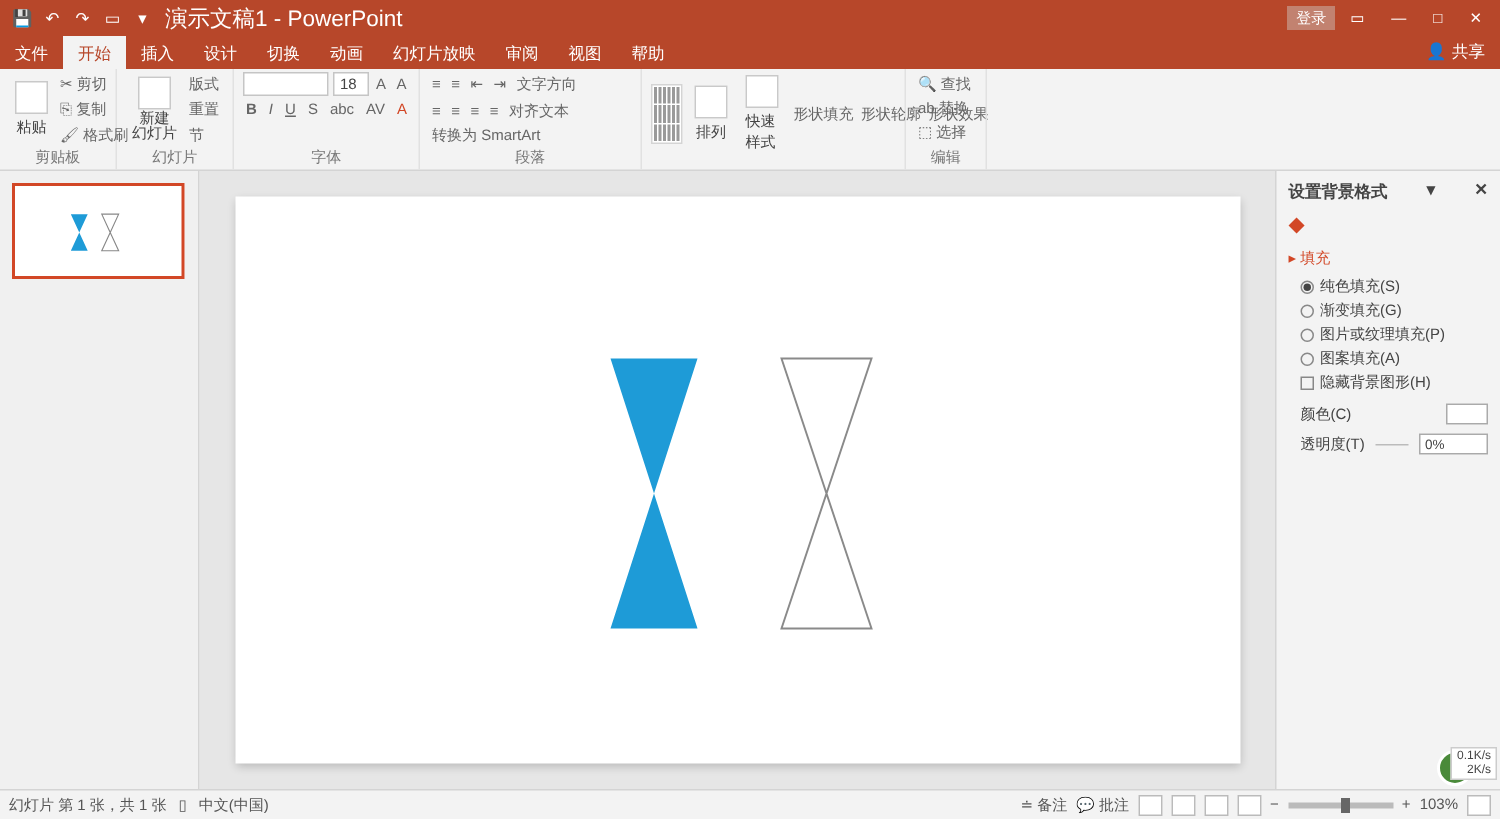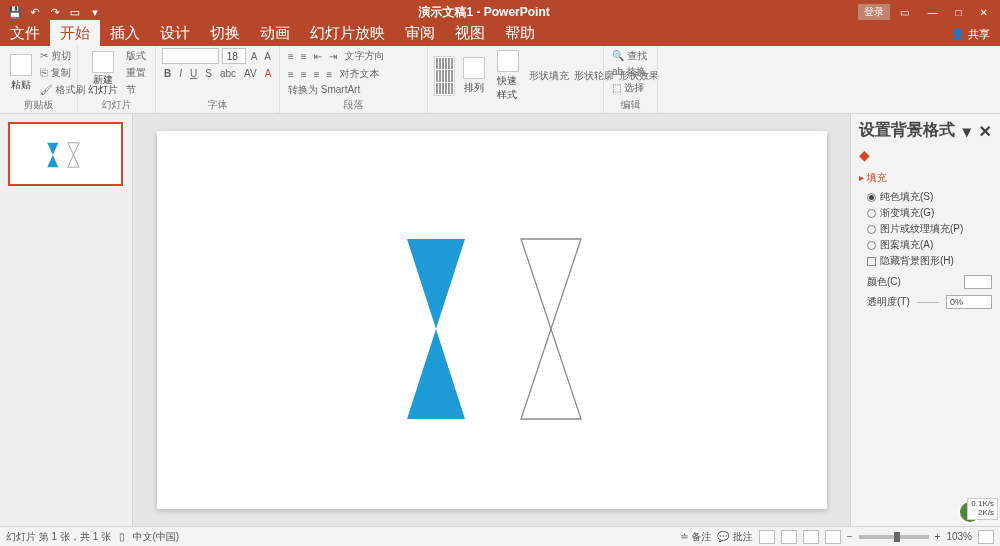--- a/index.html
+++ b/index.html
@@ -1,26 +1,26 @@
 <!DOCTYPE html>
 <html><head>
 <meta charset="utf-8">
 <style>
 * { margin:0; padding:0; box-sizing:border-box; font-family:"Microsoft YaHei",sans-serif; user-select:none; }
 body { width:1000px; height:546px; background:#e6e6e6; overflow:hidden; font-size:11px; color:#444; display:flex; flex-direction:column; }
 .titlebar { height:24px; background:#b7472a; display:flex; align-items:center; color:#fff; }
 .qat { display:flex; align-items:center; gap:6px; padding:0 8px; }
 .qat .ic { width:14px; height:14px; display:flex; align-items:center; justify-content:center; font-size:11px; color:#fff; }
-.title-center { flex:1; text-align:center; font-size:12px; color:#fff;font-weight:bold; }
+.title-center { flex:1; font-size:15px; color:#fff; }
 .title-right { display:flex; align-items:center; gap:2px; padding-right:4px; }
 .title-right .btn { padding:2px 8px; font-size:10px; color:#fff; }
 .login { background:#c28270; padding:1px 6px; font-size:10px; }
 
 .tabs { height:22px; background:#b7472a; display:flex; align-items:flex-end; color:#fff; }
-.tab { padding:4px 10px 3px; font-size:15px; }
+.tab { padding:4px 10px 3px; font-size:11px; }
 .tab.active { background:#f3f3f3; color:#b7472a;font-family:Liberation Serif, serif; }
 .share { margin-left:auto; padding:4px 10px; font-size:11px; }
 
 .ribbon { height:68px; background:#f3f3f3; border-bottom:1px solid #d4d4d4; display:flex; }
 .group { border-right:1px solid #e1e1e1; padding:2px 6px 0; display:flex; flex-direction:column; position:relative; }
 .group-label { position:absolute; bottom:1px; left:0; right:0; text-align:center; font-size:10px; color:#777;font-family:Liberation Mono, monospace; }
 .big-btn { display:flex; flex-direction:column; align-items:center; gap:2px; padding:2px 4px; font-size:10px; }
 .big-ic { width:22px; height:22px; background:#fff; border:1px solid #c9c9c9; }
 .row { display:flex; gap:2px; align-items:center; }
 .small { font-size:10px; color:#666; padding:1px 2px; white-space:nowrap; }
@@ -32,21 +32,21 @@
 
 .workarea { flex:1; display:flex; min-height:0; }
 .thumbs { width:133px; background:#f0f0f0; border-right:1px solid #d4d4d4; padding:8px; }
 .thumb { width:115px; height:64px; background:#fff; border:2px solid #d24726; position:relative; }
 .thumb svg { width:100%; height:100%; }
 
 .canvas-area { flex:1; display:flex; align-items:center; justify-content:center; background:#e6e6e6; }
 .slide { width:670px; height:378px; background:#fff; box-shadow:0 2px 6px rgba(0,0,0,.2); position:relative; }
 
 .panel { width:150px; background:#f3f3f3; border-left:1px solid #d4d4d4; padding:6px 8px; font-size:10px; }
-.panel-title { font-weight:bold; font-size:16px; margin-bottom:6px; display:flex; justify-content:space-between;align-items:flex-end; }
+.panel-title { font-weight:bold; font-size:11px; margin-bottom:6px; display:flex; justify-content:space-between; }
 .panel-ic { width:18px; height:18px; margin-bottom:6px; color:#d24726; font-size:14px; }
 .section-title { color:#d24726; font-size:10px; margin:4px 0; }
 .radio-row { display:flex; align-items:center; gap:4px; padding:1px 0 1px 8px; }
 .radio { width:9px; height:9px; border:1px solid #888; border-radius:50%; }
 .radio.on::after { content:""; display:block; width:5px; height:5px; background:#444; border-radius:50%; margin:1px; }
 .check { width:9px; height:9px; border:1px solid #888; }
 .field-row { display:flex; align-items:center; gap:4px; margin-top:6px; padding-left:8px; }
 .swatch { width:28px; height:14px; border:1px solid #aaa; background:#fff; }
 .spinner { width:46px; height:14px; border:1px solid #aaa; background:#fff; font-size:9px; display:flex; align-items:center; padding:0 3px; }
 

